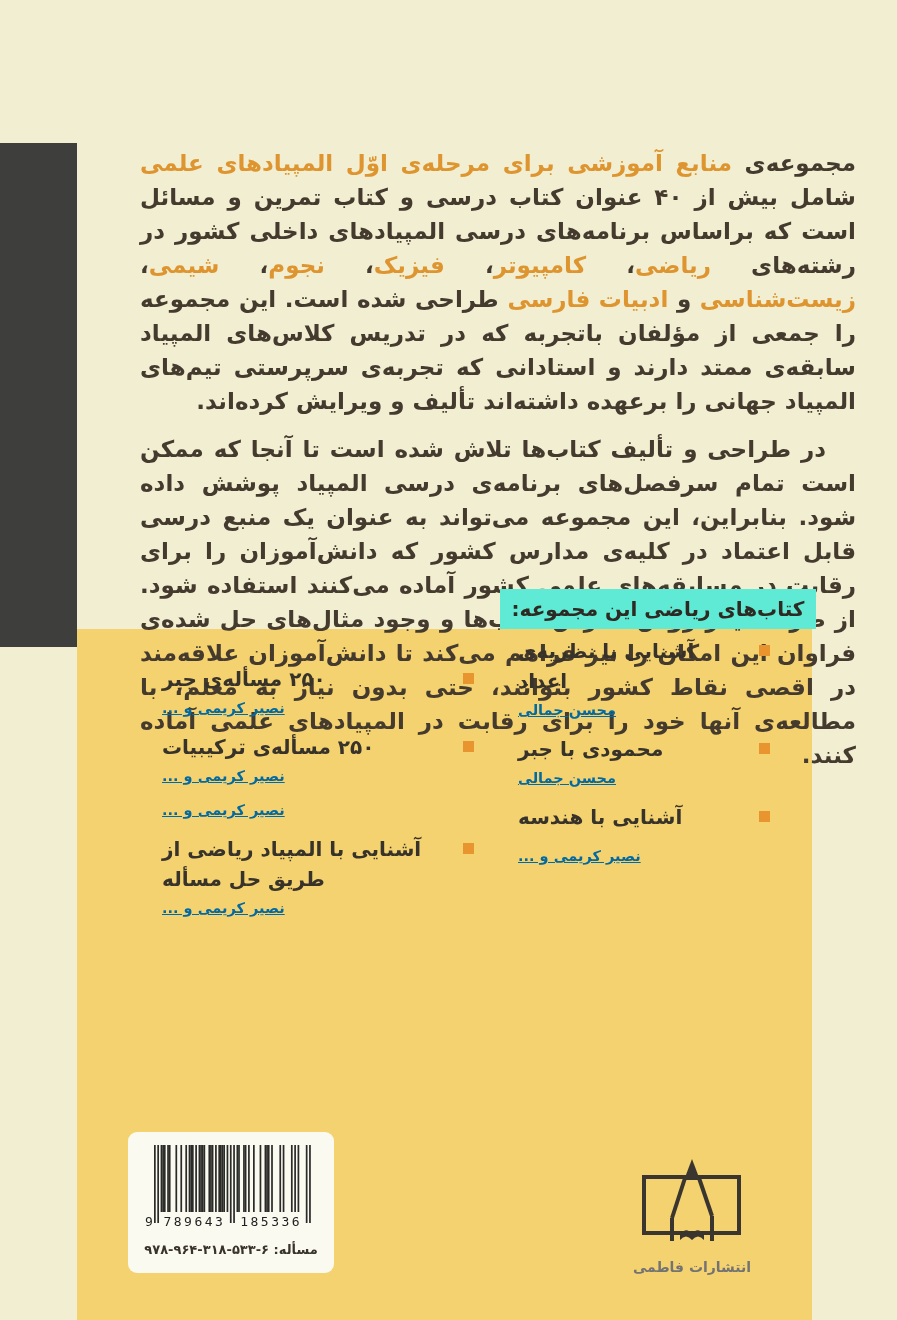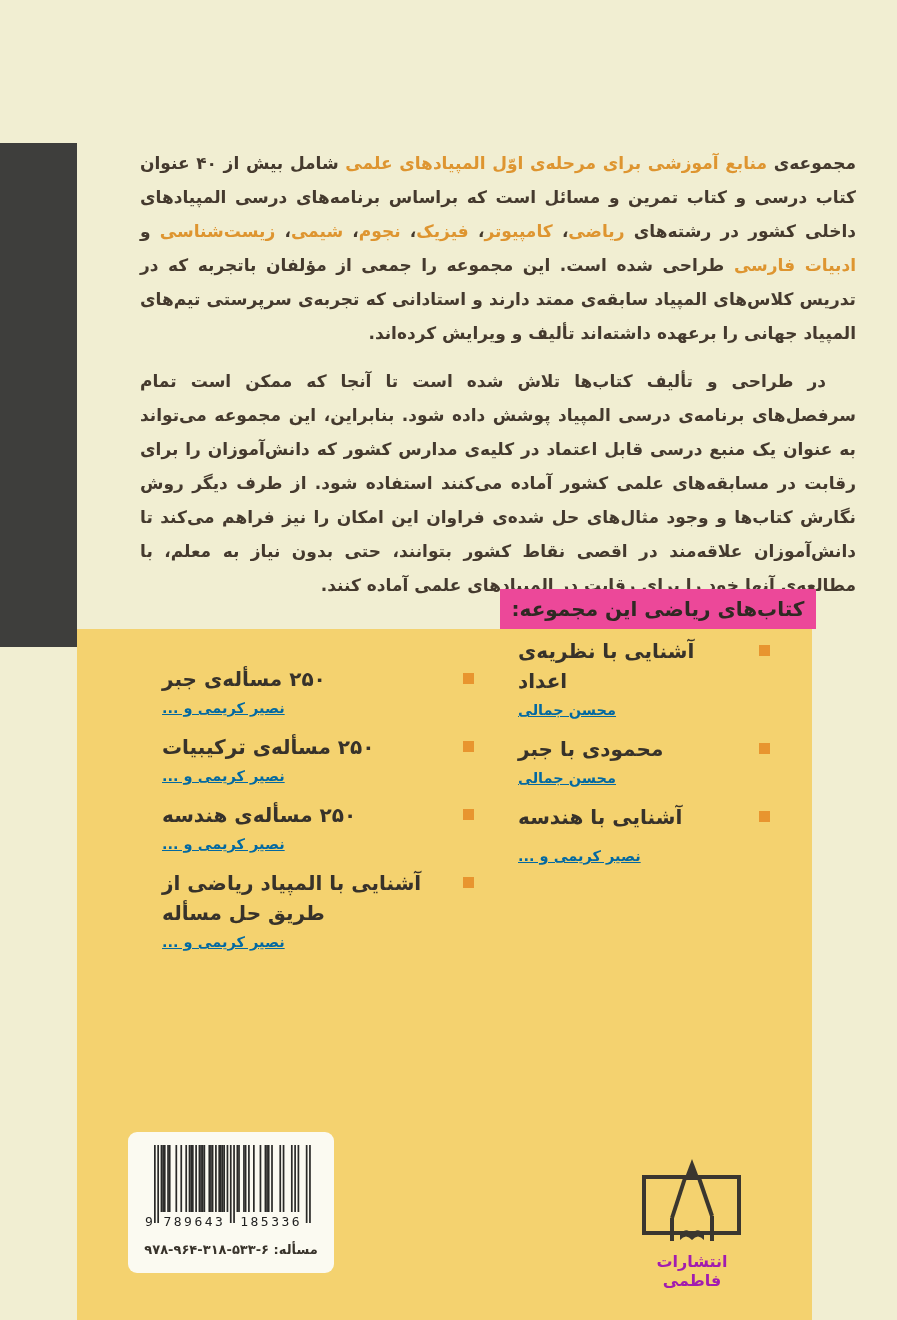--- a/index.html
+++ b/index.html
@@ -8,27 +8,27 @@
   .page{position:relative;width:897px;height:1320px;background:#f1eed2;}
 
   
   .spine-bar{position:absolute;left:0;top:143px;width:77px;height:504px;background:#3e3e3c;}
 
   
   .yellow-panel{position:absolute;left:77px;top:629px;width:735px;height:691px;background:#f4d26f;}
 
   
   .intro{position:absolute;top:146px;right:41px;width:716px;direction:rtl;
-         text-align:justify;color:#453a2e;font-weight:700;font-size:17px;line-height:34px;}
+         text-align:justify;color:#453a2e;font-weight:700;font-size:23px;line-height:34px;}
   .intro p{margin:0;}
   .intro p + p{margin-top:14px;text-indent:30px;}
   .accent{color:#de9530;}
 
   
-  .heading-box{position:absolute;left:500px;top:589px;width:316px;height:40px;background:#ec4899;
+  .heading-box{position:absolute;left:500px;top:589px;width:316px;height:40px;background:#5eead4;
                display:flex;align-items:center;justify-content:center;direction:rtl;}
   .heading-box span{font-size:20px;font-weight:700;color:#2e2a23;}
 
   
   .book-col{position:absolute;direction:rtl;text-align:left;}
   .col-first{top:636px;right:127px;width:252px;}
   .col-second{top:664px;right:423px;width:312px;}
   .book{margin-bottom:14px;}
   .book-title{position:relative;padding-right:21px;font-size:20px;font-weight:700;
               color:#37322a;line-height:30px;}
@@ -43,21 +43,21 @@
   #barcode-svg rect{fill:#2a2a28;}
   #barcode-svg text{font-family:"DejaVu Sans Mono",monospace;font-size:13px;fill:#1f1f1f;}
   .isbn-line{margin-top:3px;direction:rtl;font-size:13px;font-weight:700;color:#38332b;}
   .ltr-embed{direction:ltr;unicode-bidi:embed;display:inline-block;}
 
   
   .publisher{position:absolute;left:632px;top:1156px;width:120px;text-align:center;}
   .publisher svg{display:block;margin:0 auto;}
   .logo-stroke{fill:none;stroke:#3a362f;stroke-width:4;}
   .logo-fill{fill:#3a362f;stroke:none;}
-  .publisher-name{margin-top:6px;direction:rtl;font-size:16px;font-weight:700;color:#a21caf;}
+  .publisher-name{margin-top:13px;direction:rtl;font-size:14px;font-weight:700;color:#737373;}
 </style>
 </head>
 <body>
 
 <div class="page">
 
   <div class="spine-bar"></div>
   <div class="yellow-panel"></div>
 
   <div class="intro">
@@ -89,21 +89,20 @@
   <div class="book-col col-second">
     <div class="book">
       <div class="book-title"><span class="bullet"></span><span>۲۵۰ مسأله‌ی جبر</span></div>
       <div class="book-author">نصیر کریمی و ...</div>
     </div>
     <div class="book">
       <div class="book-title"><span class="bullet"></span><span>۲۵۰ مسأله‌ی ترکیبیات</span></div>
       <div class="book-author">نصیر کریمی و ...</div>
     </div>
     <div class="book">
-      <div class="book-title"><span class="bullet"></span><span>۲۵۰ مسأله‌ی هندسه</span></div>
       <div class="book-author">نصیر کریمی و ...</div>
     </div>
     <div class="book">
       <div class="book-title"><span class="bullet"></span><span>آشنایی با المپیاد ریاضی از طریق حل مسأله</span></div>
       <div class="book-author">نصیر کریمی و ...</div>
     </div>
   </div>
 
   <div class="barcode-box">
     <svg id="barcode-svg" width="173" height="94" viewBox="0 0 173 94">

